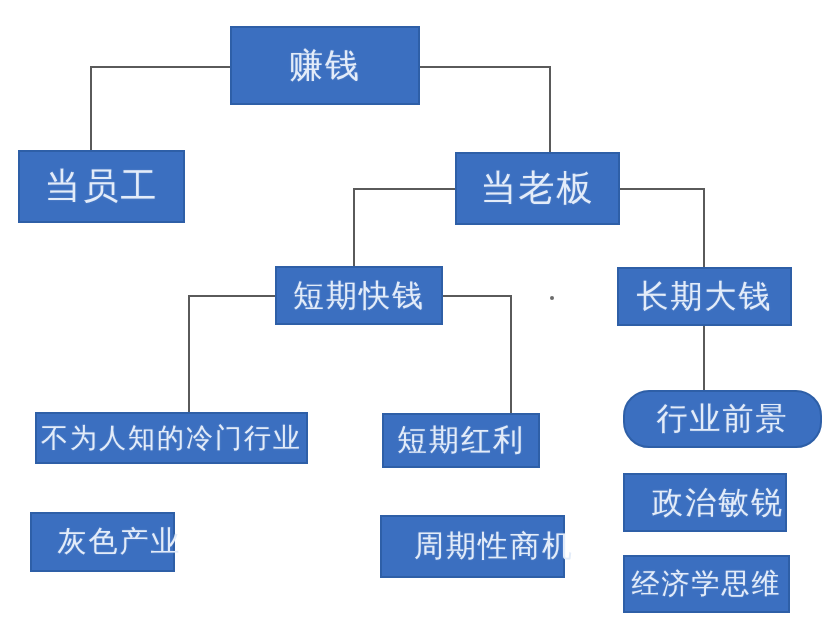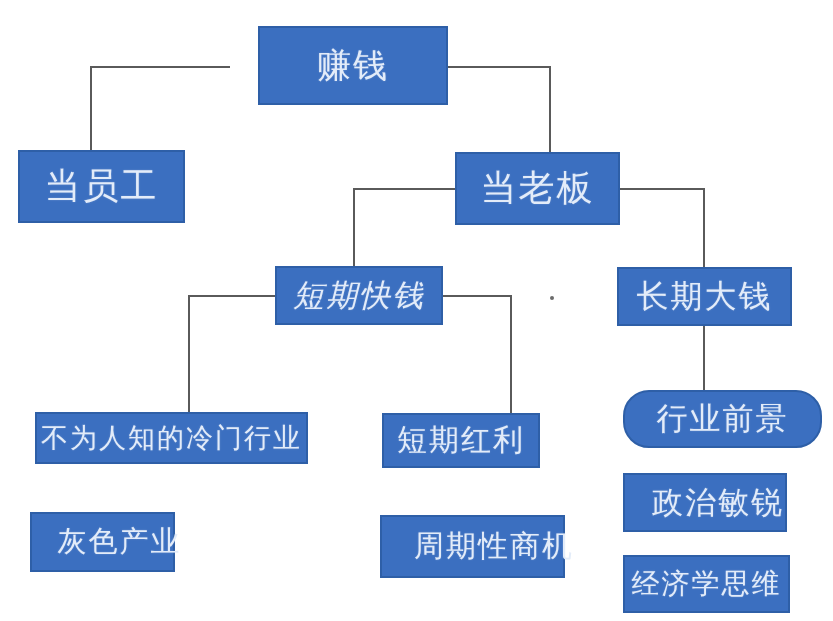--- a/index.html
+++ b/index.html
@@ -63,27 +63,27 @@
   <div class="edge h" style="left:188px; top:295px; width:87px;"></div>
   <div class="edge v" style="left:188px; top:295px; height:117px;"></div>
 
   <div class="edge h" style="left:443px; top:295px; width:69px;"></div>
   <div class="edge v" style="left:510px; top:295px; height:118px;"></div>
 
   <div class="edge v" style="left:703px; top:326px; height:64px;"></div>
 
   <div class="dot" style="left:550px; top:296px;"></div>
 
-  <div class="node" style="left:230px; top:26px; width:190px; height:79px; font-size:34px;margin-left:28px;">赚钱</div>
+  <div class="node" style="left:230px; top:26px; width:190px; height:79px; font-size:34px;">赚钱</div>
 
   <div class="node" style="left:18px; top:150px; width:167px; height:73px; font-size:36px;">当员工</div>
 
   <div class="node" style="left:455px; top:152px; width:165px; height:73px; font-size:36px;">当老板</div>
 
-  <div class="node" style="left:275px; top:266px; width:168px; height:59px; font-size:31px;font-style:italic;">短期快钱</div>
+  <div class="node" style="left:275px; top:266px; width:168px; height:59px; font-size:31px;">短期快钱</div>
 
   <div class="node" style="left:617px; top:267px; width:175px; height:59px; font-size:32px;">长期大钱</div>
 
   <div class="node" style="left:35px; top:412px; width:273px; height:52px; font-size:27px;">不为人知的冷门行业</div>
 
   <div class="node" style="left:30px; top:512px; width:145px; height:60px; font-size:29px;padding-left:34px;">灰色产业</div>
 
   <div class="node" style="left:382px; top:413px; width:158px; height:55px; font-size:30px;">短期红利</div>
 
   <div class="node" style="left:380px; top:515px; width:185px; height:63px; font-size:30px;padding-left:43px;">周期性商机</div>

